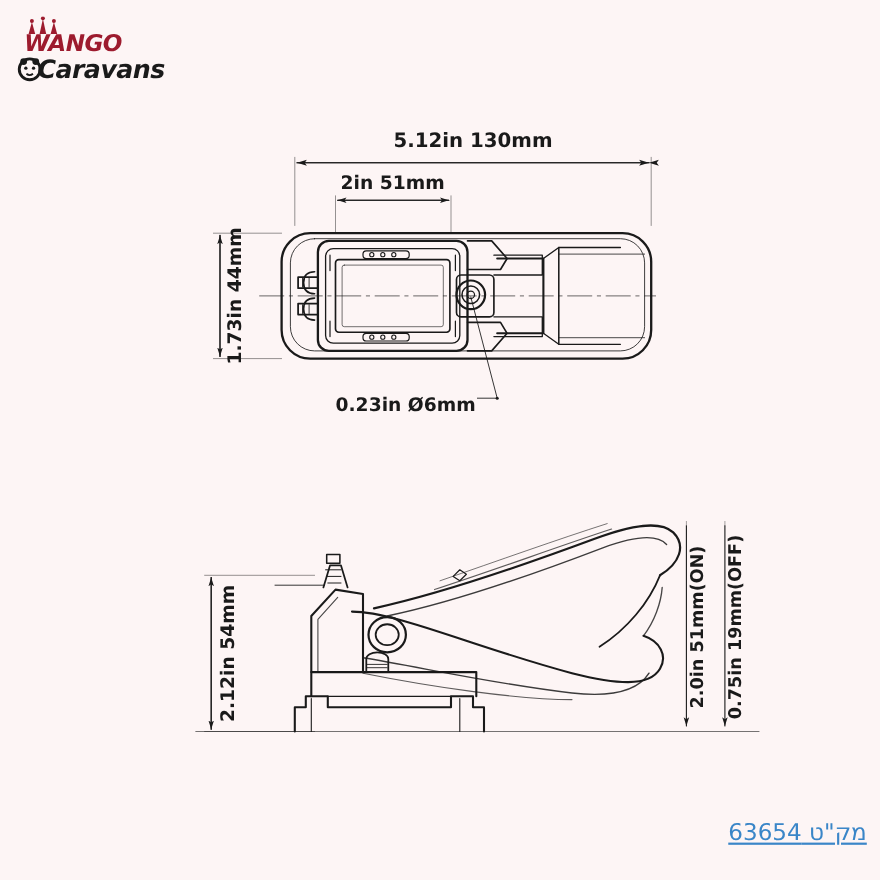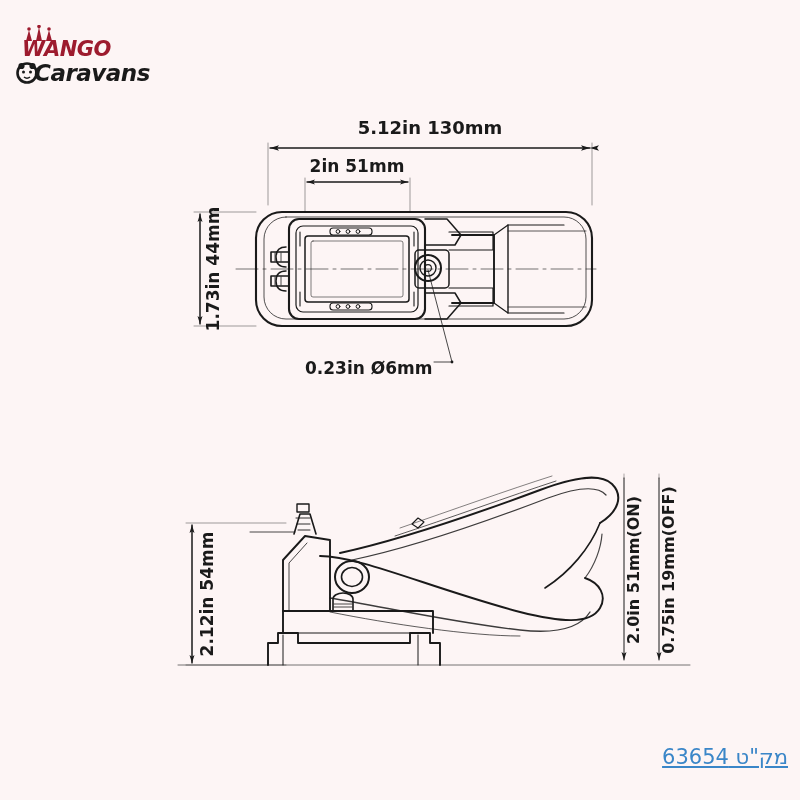--- a/index.html
+++ b/index.html
@@ -5,21 +5,21 @@
   html,body{margin:0;padding:0;}
   body{
     width:800px;height:800px;
     background:#fdf5f5;
     font-family:"Liberation Sans","DejaVu Sans",sans-serif;
     overflow:hidden;position:relative;
   }
   #page{position:absolute;inset:0;width:800px;height:800px;}
 
   
-  #logo{position:absolute;left:12px;top:25px;width:170px;height:62px;}
+  #logo{position:absolute;left:12px;top:15px;width:170px;height:62px;}
   #logo svg{display:block;}
 
   
   #drawing{position:absolute;left:0;top:0;width:800px;height:800px;}
 
   
   #cat-link{
     position:absolute;right:12px;top:745px;
     font-family:"DejaVu Sans","Liberation Sans",sans-serif;
     font-size:21px;color:#3a86c8;

